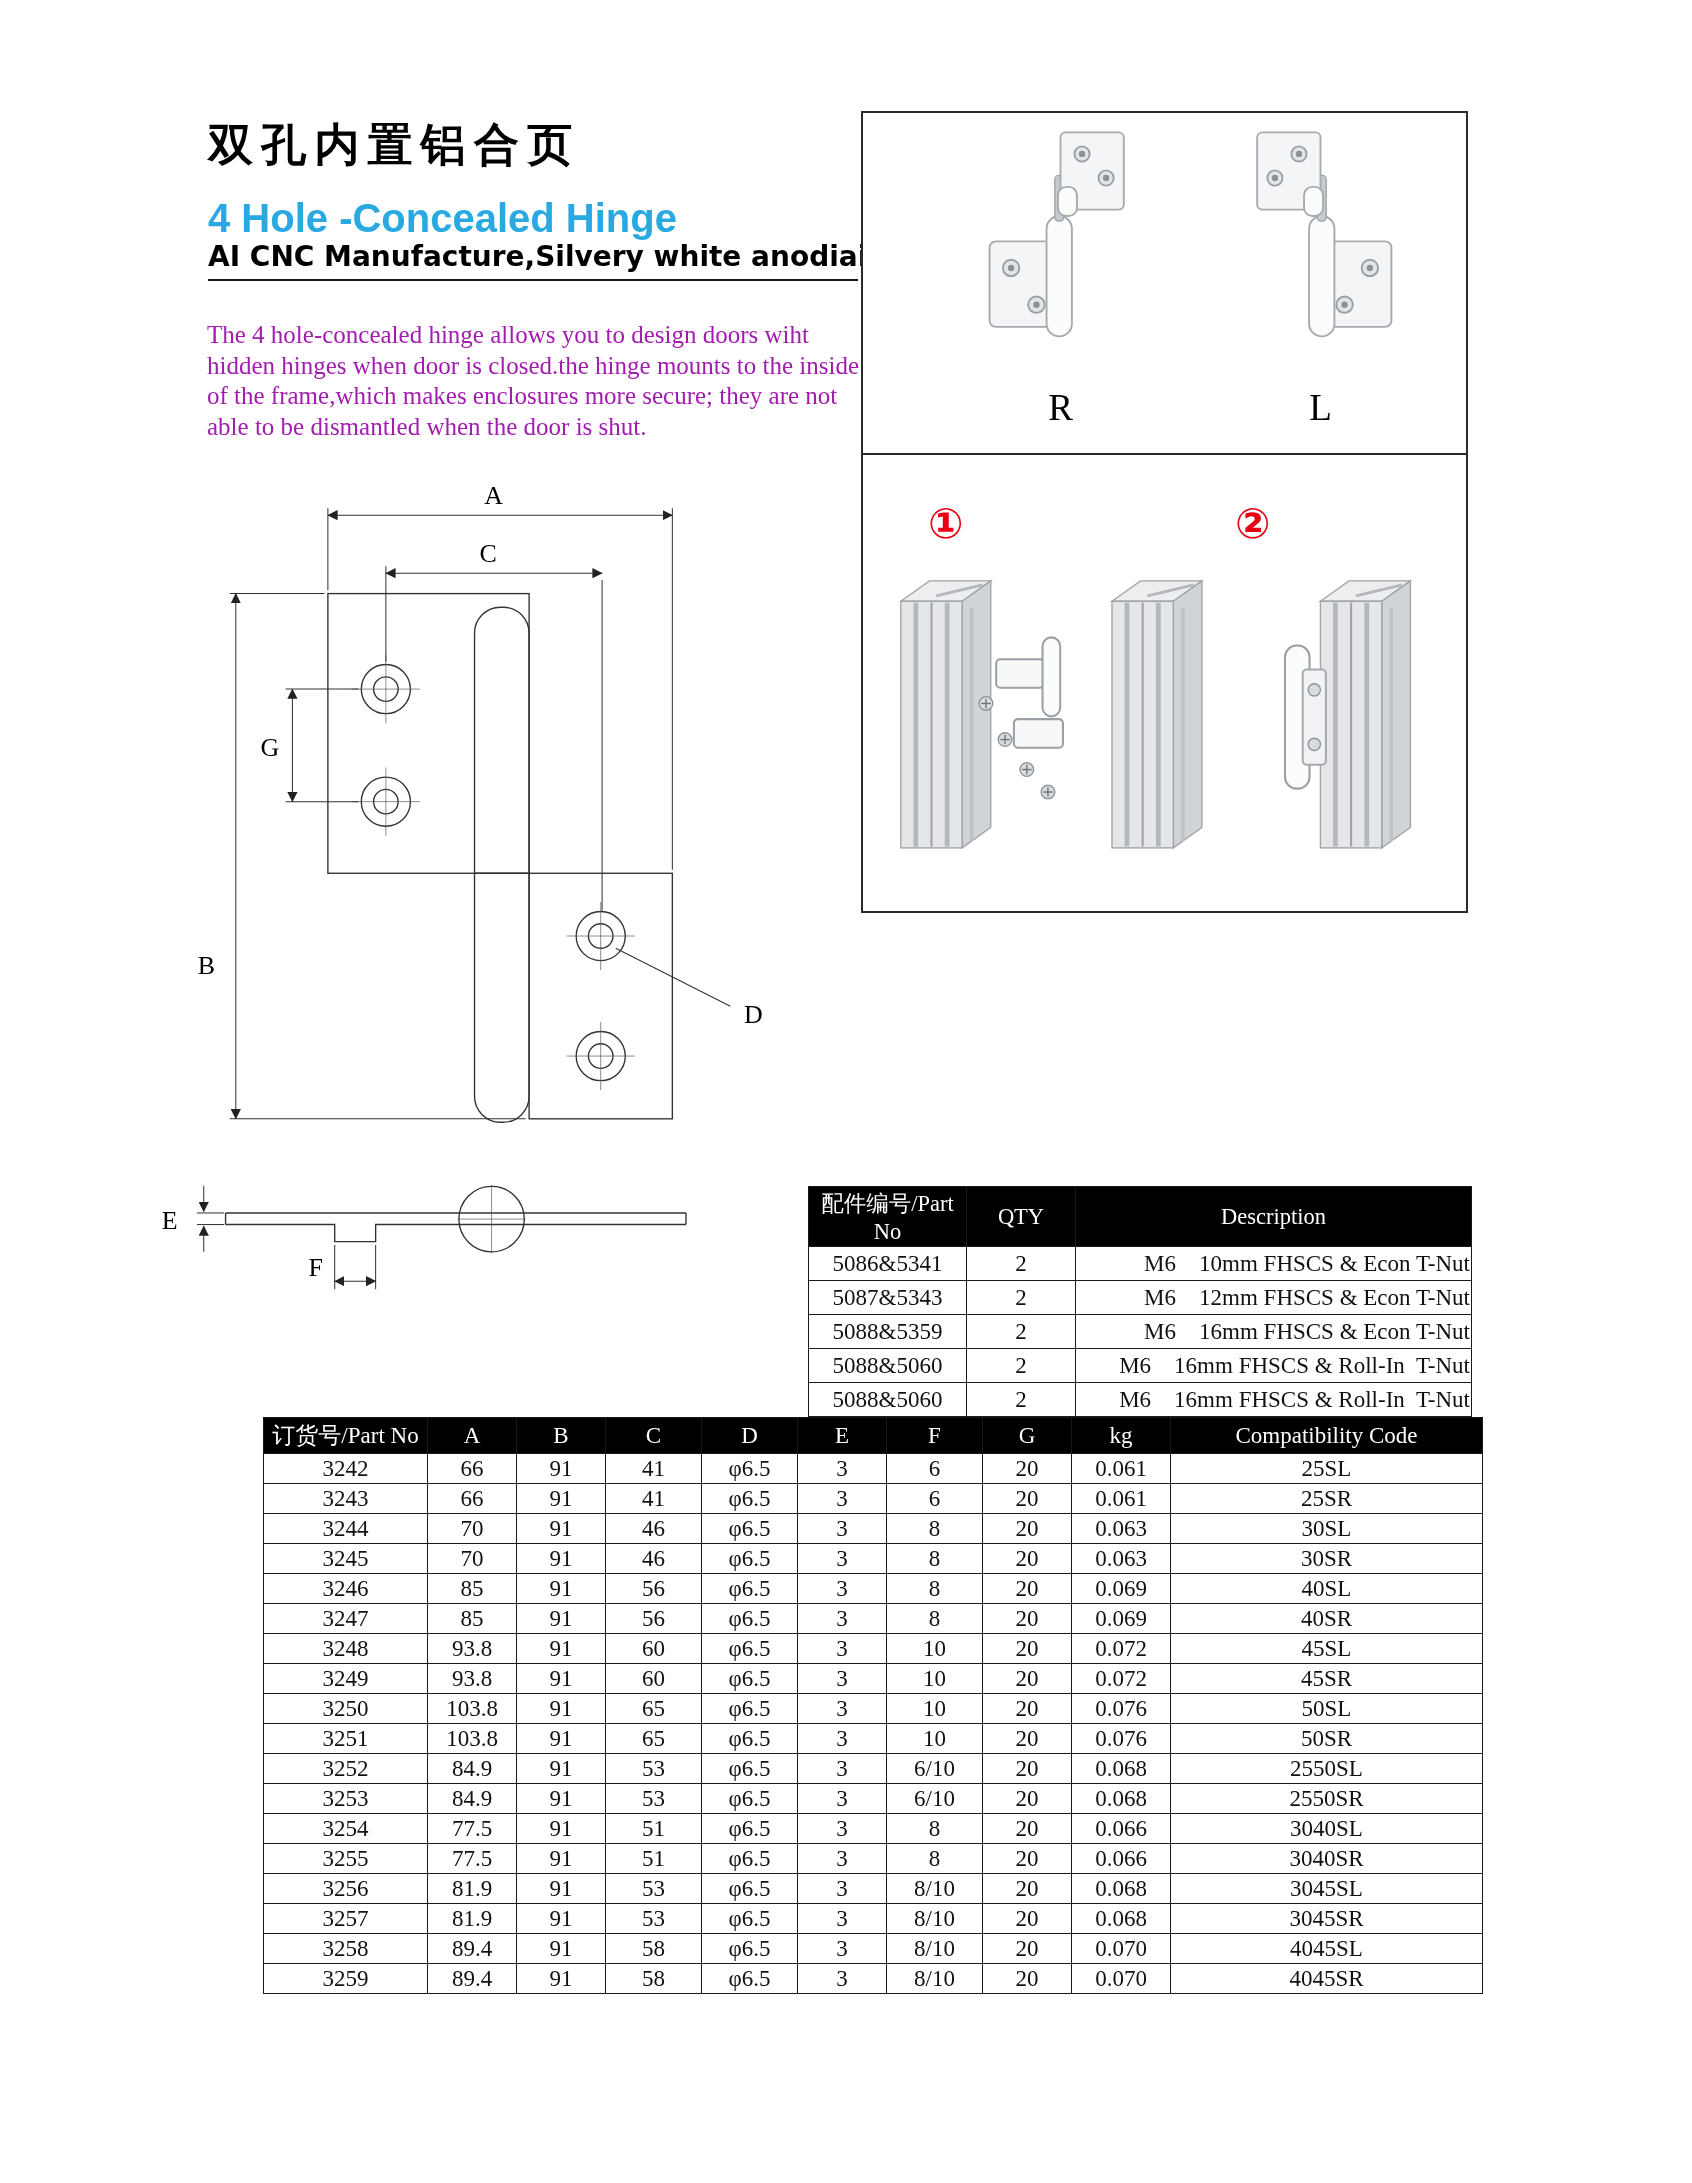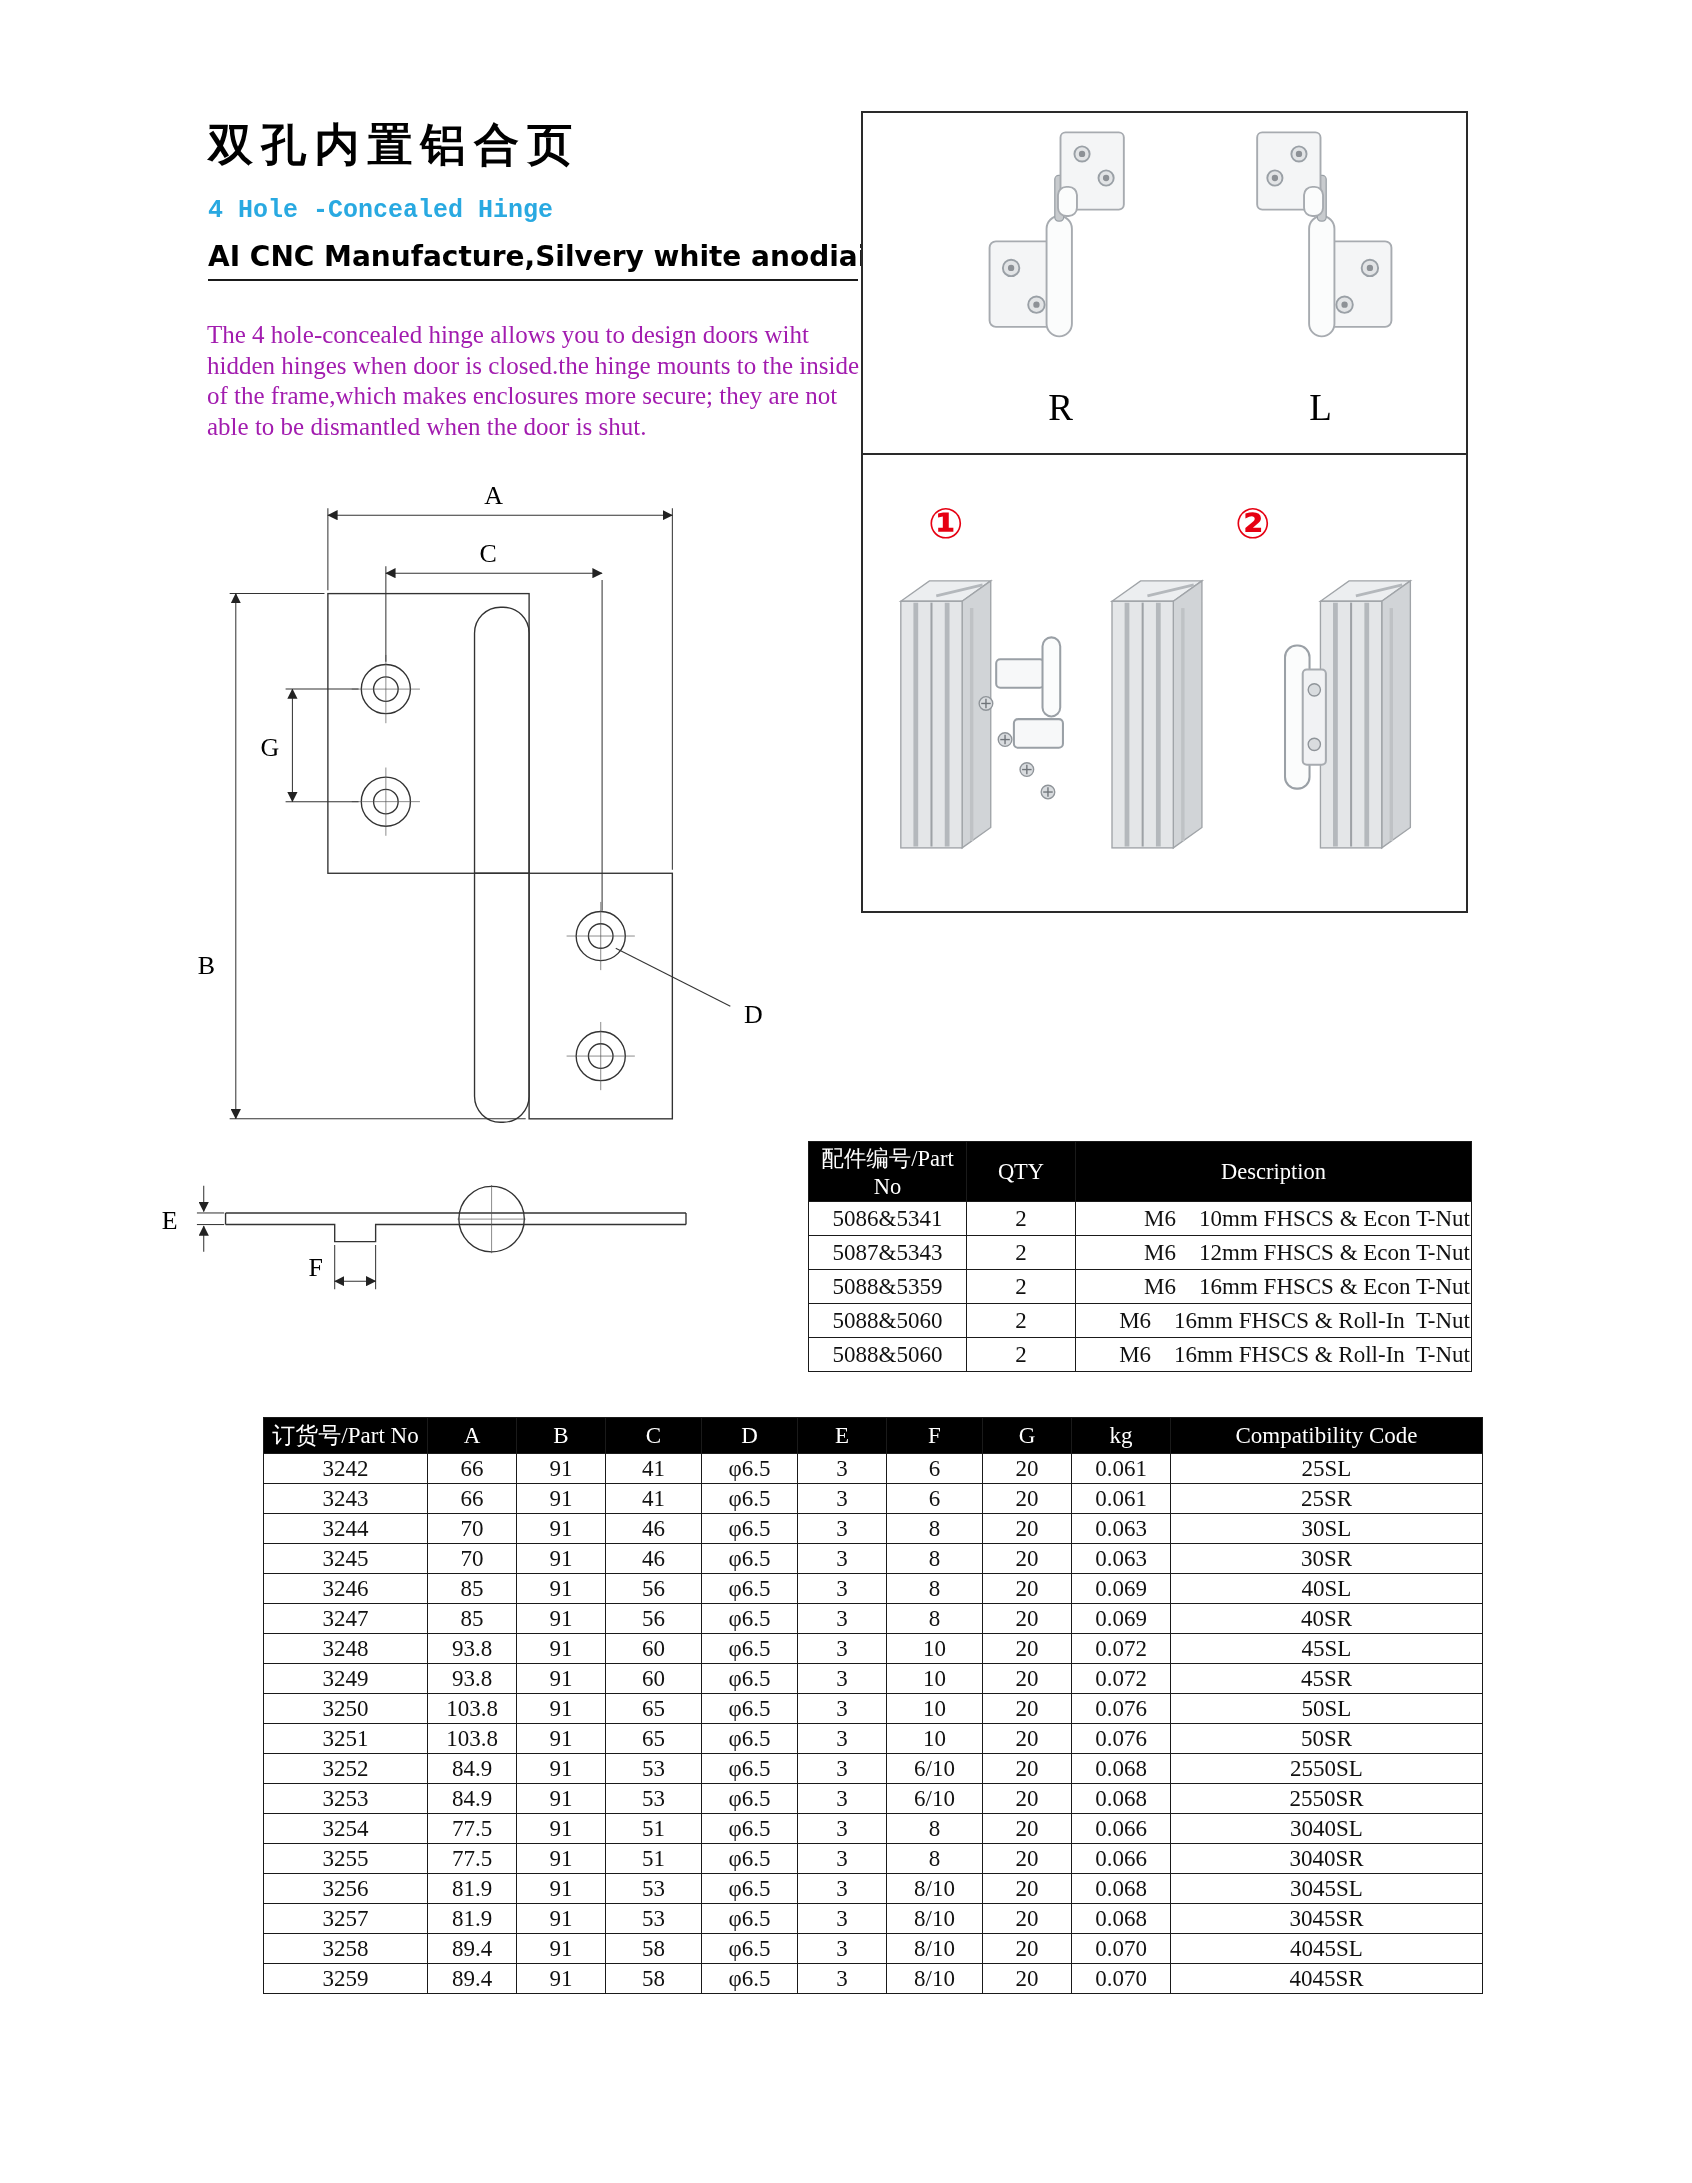--- a/index.html
+++ b/index.html
@@ -2,22 +2,22 @@
 <html style="font-size:11px"><head>
 <meta charset="utf-8">
 <style>
   html,body{margin:0;padding:0;background:#fff;}
   .page{position:relative;width:1692px;height:2183px;background:#ffffff;overflow:hidden;
         font-family:"Liberation Serif",serif;color:#111;}
 
   
   .title-cn{position:absolute;left:208px;top:115px;font-family:"DejaVu Sans",sans-serif;
             font-weight:700;font-size:45px;letter-spacing:8.2px;color:#000;}
-  .title-en{position:absolute;left:208px;top:196px;font-family:Liberation Mono, monospace;
-            font-weight:700;font-size:25px;color:#29a9e1;}
+  .title-en{position:absolute;left:208px;top:196px;font-family:Liberation Sans, sans-serif;
+            font-weight:700;font-size:40px;color:#29a9e1;}
   .subtitle{position:absolute;left:208px;top:240px;font-family:"DejaVu Sans",sans-serif;
             font-weight:700;font-size:28px;color:#000;}
   .rule{position:absolute;left:208px;top:279px;width:650px;height:2px;background:#1a1a1a;}
   .desc{position:absolute;left:207px;top:295px;width:658px;font-size:25px;line-height:1.22;color:#a21caf;}
 
   
   .photo-box{position:absolute;left:861px;top:111px;width:603px;height:343px;border:2px solid #2a2a2a;background:#fff;}
   .diagram-box{position:absolute;left:861px;top:453px;width:603px;height:456px;border:2px solid #2a2a2a;background:#fff;}
   .photo-box svg,.diagram-box svg{position:absolute;}
   .fig-label{position:absolute;top:273px;width:191px;text-align:center;font-size:37px;color:#000;}
@@ -28,21 +28,21 @@
 
   
   .tech-drawing{position:absolute;left:130px;top:464px;width:730px;height:839px;}
   .tech-drawing text{font-family:"Liberation Serif",serif;font-size:38px;fill:#000;}
 
   
   table{border-collapse:collapse;table-layout:fixed;background:#fff;}
   th,td{border:1.4px solid #1a1a1a;text-align:center;overflow:hidden;}
   th{background:#000;color:#fff;font-weight:400;}
 
-  .parts-table{position:absolute;left:808px;top:1141px;width:663px;}
+  .parts-table{position:absolute;left:808px;top:1186px;width:663px;}
   .parts-table th{font-size:22.5px;height:35px;}
   .parts-table td{font-size:23px;height:31px;}
   .parts-table .desc-cell{white-space:pre;text-align:right;}
 
   .dim-table{position:absolute;left:263px;top:1417px;width:1216px;}
   .dim-table th{font-size:23px;height:33px;}
   .dim-table td{font-size:23px;height:29px;padding:0 1.4px;}
 </style>
 </head>
 <body>

